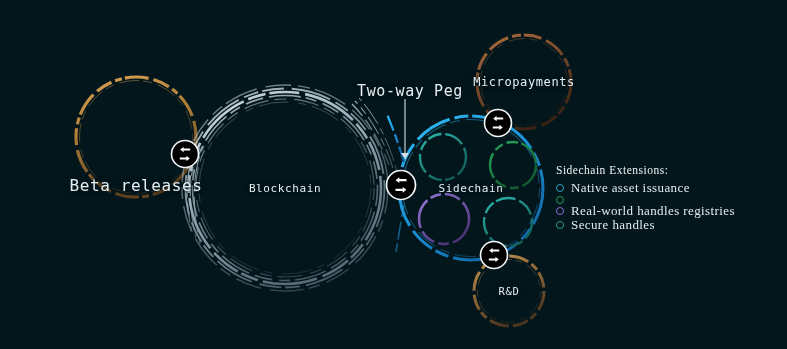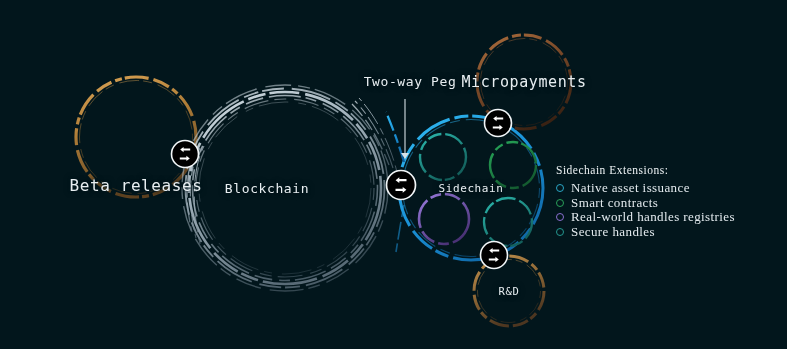--- a/index.html
+++ b/index.html
@@ -201,40 +201,39 @@
       <circle cx="494" cy="255" r="13.5" fill="#000000" stroke="#f2f6f8" stroke-width="1.6"></circle>
       <g fill="#ffffff">
         <path d="M489.2,250.6 l3.4,-2.6 v1.6 h6.6 v2.0 h-6.6 v1.6 z"></path>
         <path d="M498.8,259.4 l-3.4,2.6 v-1.6 h-6.6 v-2.0 h6.6 v-1.6 z"></path>
       </g>
     </g>
   </svg>
 
   <div class="lbl" style="left:136px; top:137px; font-size:16px; transform:translate(-50%,-50%);margin-top:48px;">Beta releases</div>
 
-  <div class="lbl" style="left:267px; top:188px; font-size:13px; transform:translate(-50%,-50%);">Blockchain</div>
+  <div class="lbl" style="left:285px; top:188px; font-size:11px; transform:translate(-50%,-50%);">Blockchain</div>
 
   <div class="lbl" style="left:471px; top:188px; font-size:11px; transform:translate(-50%,-50%);text-align:center;">Sidechain</div>
 
-  <div class="lbl" style="left:524px; top:82px; font-size:15px; transform:translate(-50%,-50%);">Micropayments</div>
+  <div class="lbl" style="left:524px; top:82px; font-size:12px; transform:translate(-50%,-50%);">Micropayments</div>
 
   <div class="lbl" style="left:509px; top:291px; font-size:10.5px; transform:translate(-50%,-50%);">R&amp;D</div>
 
-  <div class="lbl" style="left:410px; top:81px; font-size:13px; transform:translate(-50%,-50%);">Two-way Peg</div>
+  <div class="lbl" style="left:410px; top:91px; font-size:15px; transform:translate(-50%,-50%);">Two-way Peg</div>
 
   <div id="legend">
     <div class="lg-title">Sidechain Extensions:</div>
     <ul>
       <li style="color:#2aa5c4">
         <span class="dot"></span>
         <span style="color:#e3eaee">Native asset issuance</span>
       </li>
       <li style="color:#2aa05a">
         <span class="dot"></span>
-        <span style="color:#e3eaee">Smart contracts</span>
       </li>
       <li style="color:#8a6fd0">
         <span class="dot"></span>
         <span style="color:#e3eaee">Real-world handles registries</span>
       </li>
       <li style="color:#24968f">
         <span class="dot"></span>
         <span style="color:#e3eaee">Secure handles</span>
       </li>
     </ul>

